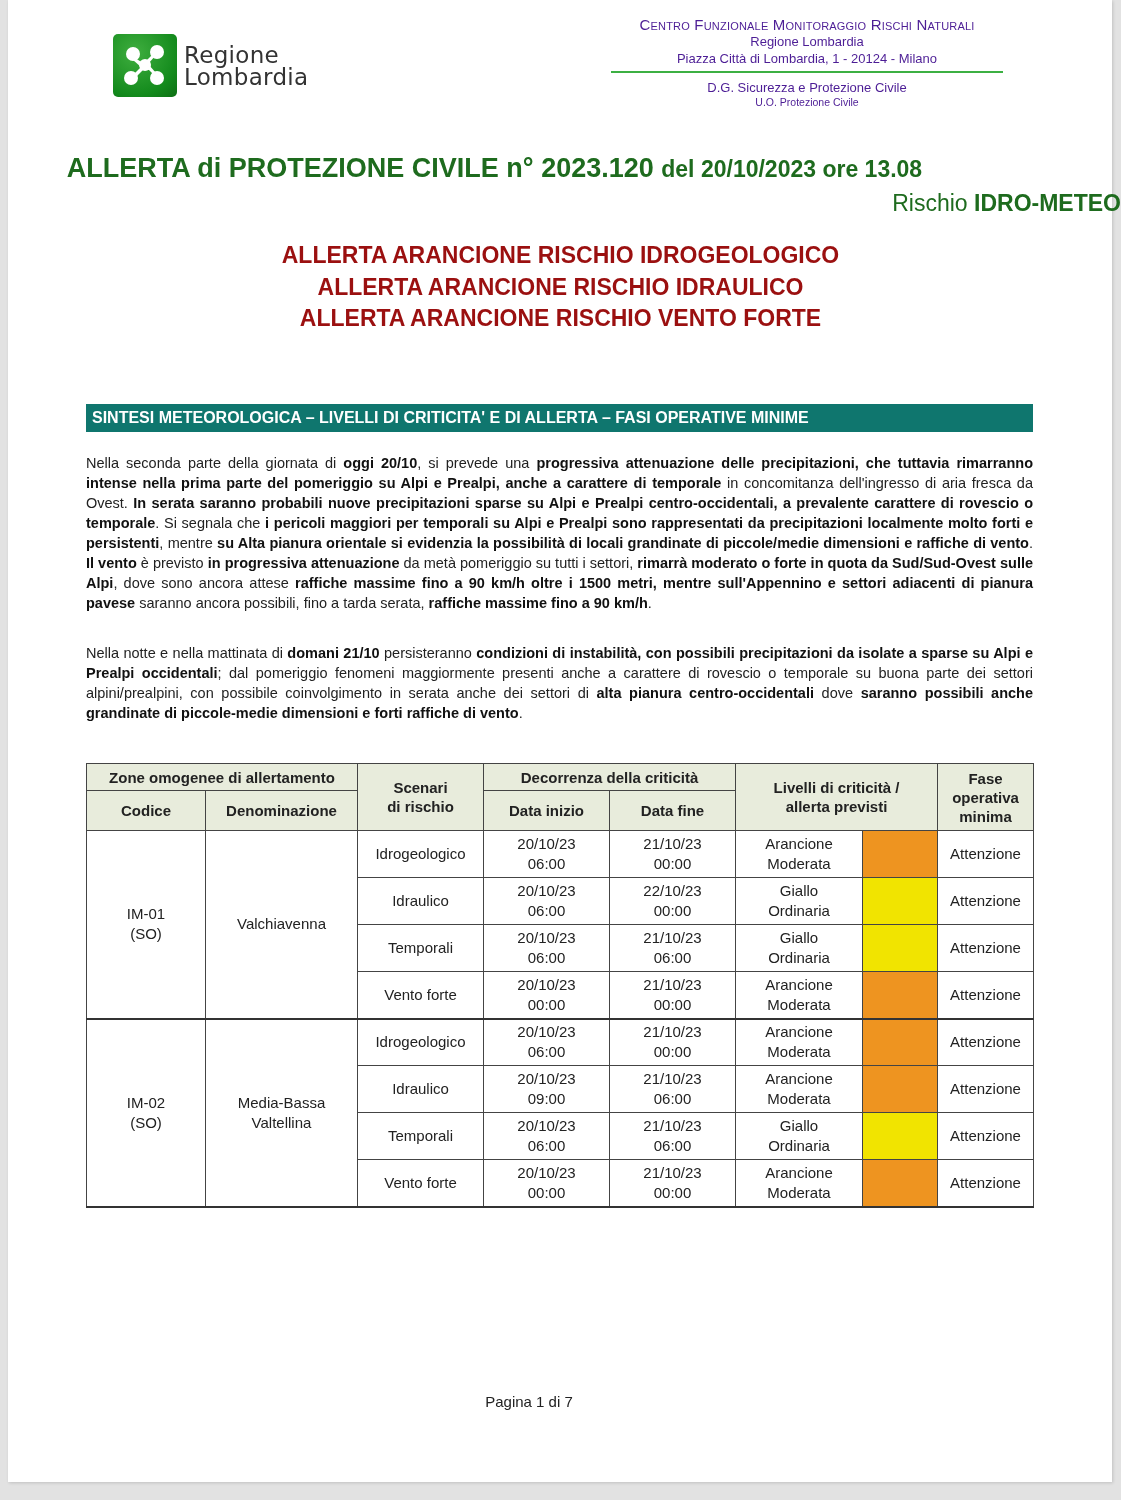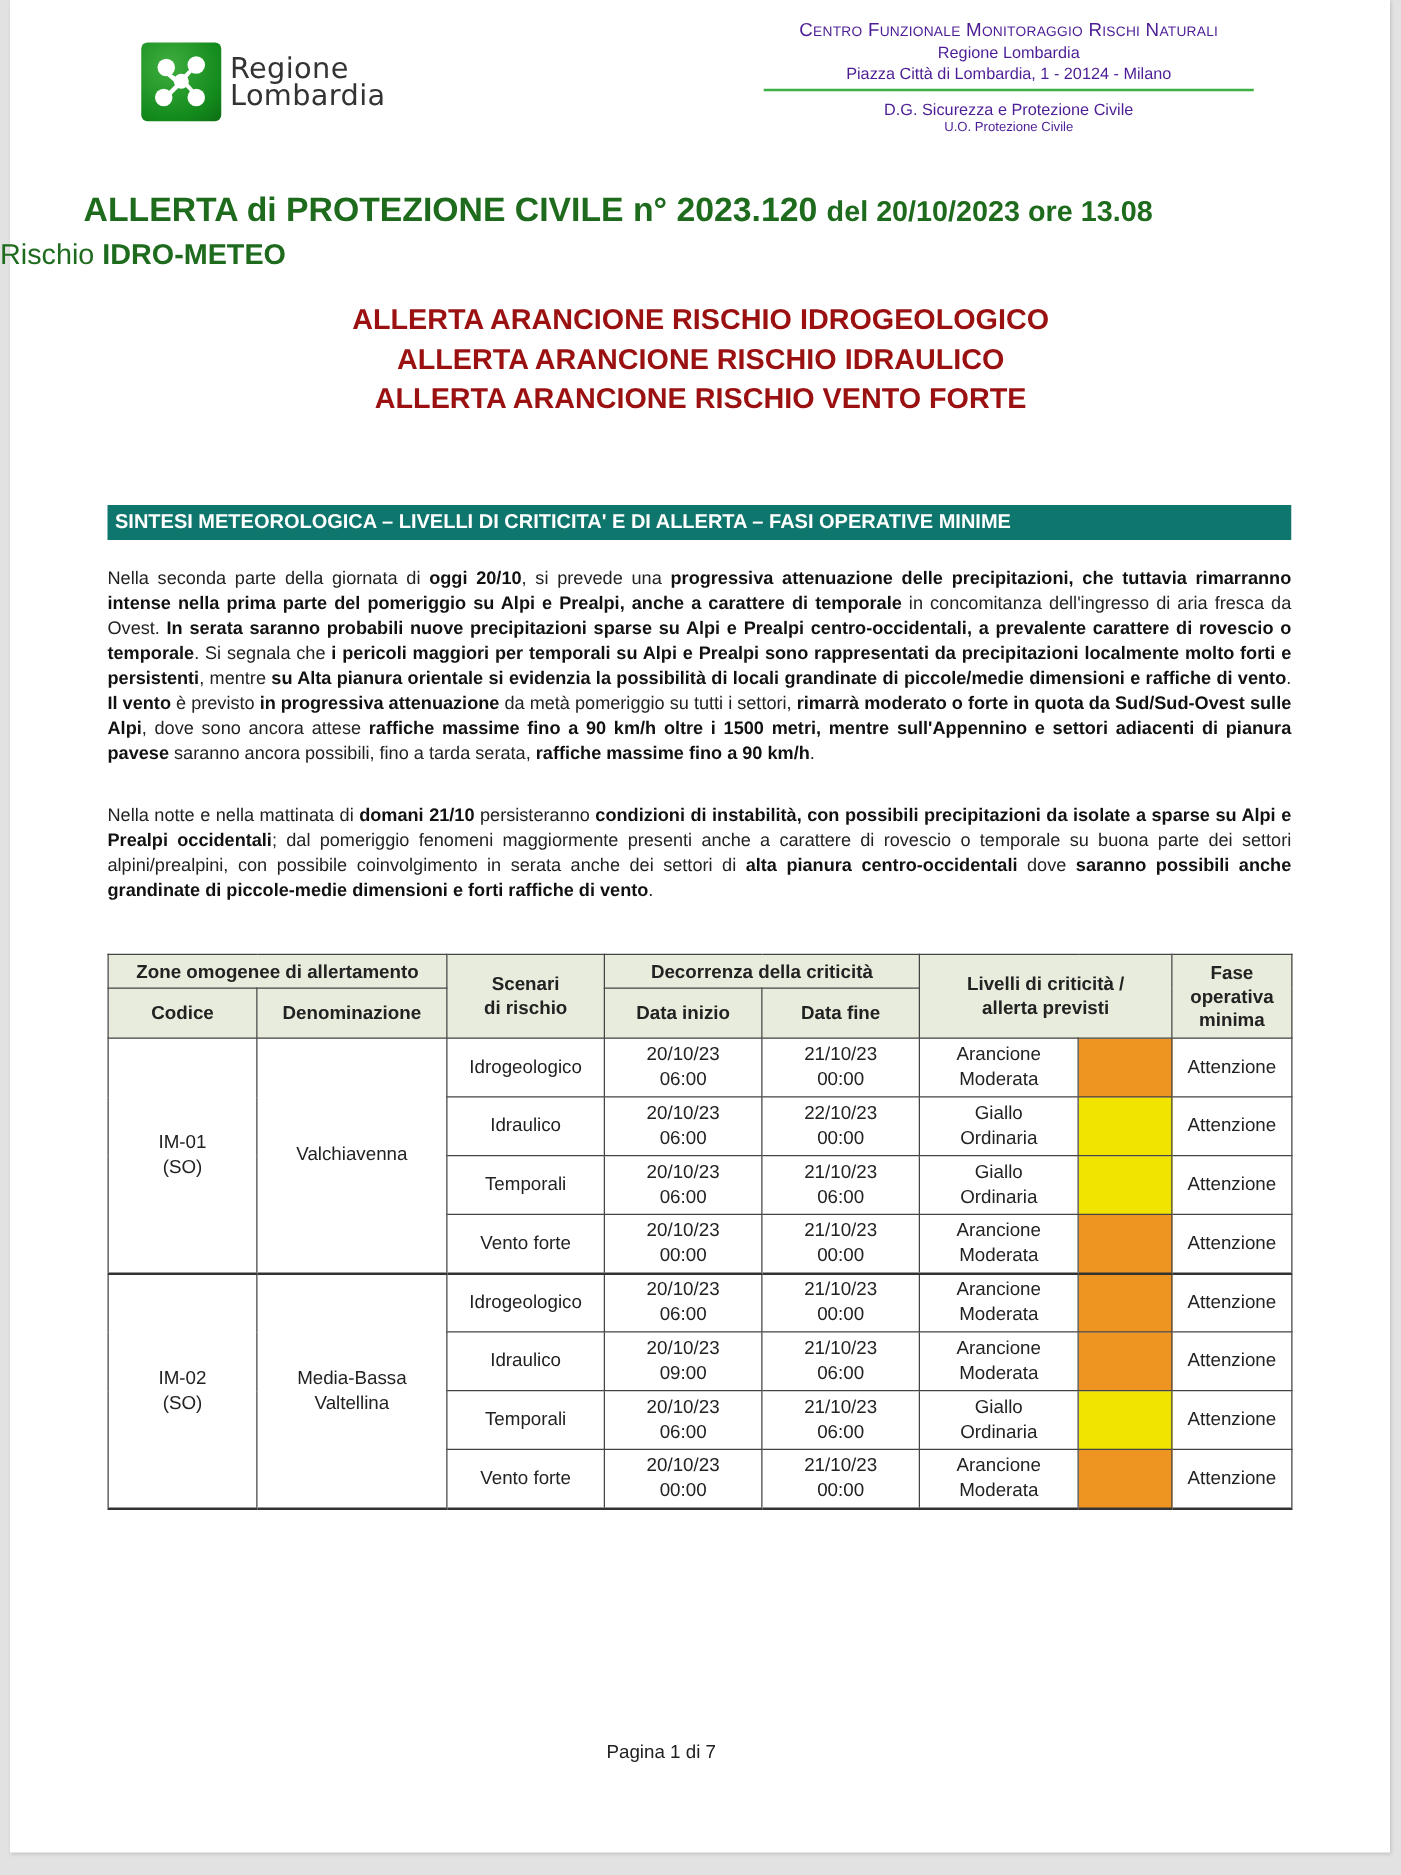--- a/index.html
+++ b/index.html
@@ -15,21 +15,21 @@
                color:#333; letter-spacing:0.3px; }
   .hdr-right { position:absolute; left:607px; top:16px; width:400px; text-align:center; color:#4c1d95; }
   .hdr-right .t1 { font-size:15px; font-variant:small-caps; letter-spacing:0.2px; }
   .hdr-right .t2, .hdr-right .t3 { font-size:13px; line-height:17px; }
   .hdr-right .line { margin:4px auto 6px; width:392px; height:2px; background:#3cb043; }
   .hdr-right .t4 { font-size:13px; line-height:17px; }
   .hdr-right .t5 { font-size:10.5px; line-height:13px; }
   .title { position:absolute; left:0; width:967px; top:153px; text-align:center; color:#1e6b1e;
            font-weight:bold; font-size:27px;margin-left:11px; }
   .title .small { font-size:23px; }
-  .subtitle { position:absolute; left:0; width:1121px; top:190px; text-align:left; color:#1e6b1e; font-size:23px; }
+  .subtitle { position:absolute; left:0; width:1121px; top:190px; text-align:right; color:#1e6b1e; font-size:23px; }
   .subtitle b { font-weight:bold; }
   .alerts { position:absolute; left:0; width:1121px; top:240px; text-align:center; color:#9b1010;
             font-weight:bold; font-size:23px; line-height:31.5px; }
   .section-bar { position:absolute; left:86px; top:404px; width:947px; height:28px; background:#0f766e;
                  color:#fff; font-weight:bold; font-size:16px; line-height:28px; padding-left:6px; box-sizing:border-box; }
   .para { position:absolute; left:86px; width:947px; font-size:14.5px; line-height:20px; color:#222;
           text-align:justify; }
   .para b { color:#111; }
   table.crit { position:absolute; left:86px; top:763px; border-collapse:collapse; width:947px;
                font-size:15px; color:#222; table-layout:fixed;padding-left:33px; }

